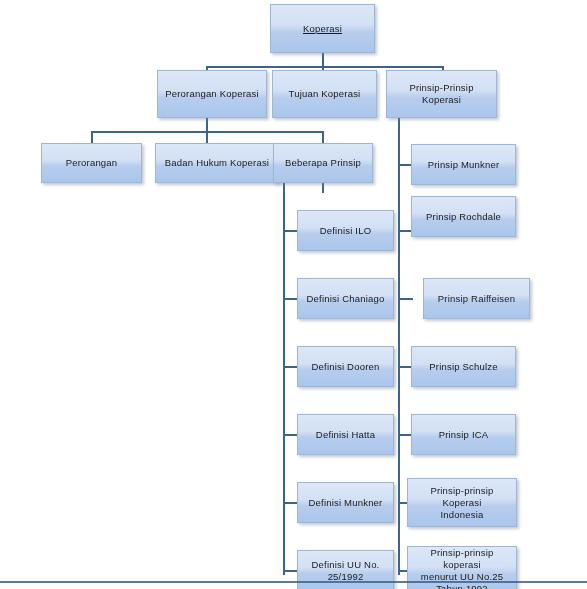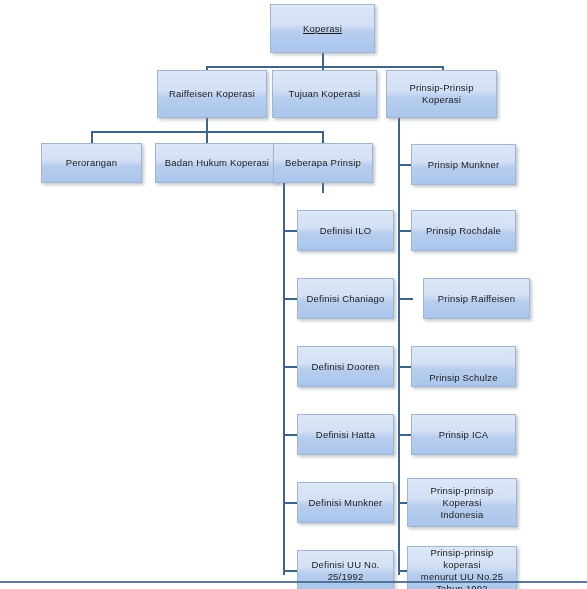--- a/index.html
+++ b/index.html
@@ -86,21 +86,21 @@
   <div class="conn h" style="left:398px; top:366px; width:15px;"></div>
   <div class="conn h" style="left:398px; top:434px; width:15px;"></div>
   <div class="conn h" style="left:398px; top:502px; width:15px;"></div>
   <div class="conn h" style="left:398px; top:570px; width:15px;"></div>
 
   <div class="node" style="left:270px; top:4px; width:105px; height:49px;text-decoration:underline;">
     <span>Koperasi</span>
   </div>
 
   <div class="node" style="left:157px; top:70px; width:110px; height:48px;">
-    <span>Raiffeisen Koperasi</span>
+    <span>Perorangan Koperasi</span>
   </div>
   <div class="node" style="left:272px; top:70px; width:105px; height:48px;">
     <span>Tujuan Koperasi</span>
   </div>
   <div class="node" style="left:386px; top:70px; width:111px; height:48px;">
     <span>Prinsip-Prinsip  Koperasi</span>
   </div>
 
   <div class="node" style="left:41px; top:143px; width:101px; height:40px;">
     <span>Perorangan</span>
@@ -128,27 +128,27 @@
     <span>Definisi Munkner</span>
   </div>
   <div class="node" style="left:297px; top:550px; width:97px; height:41px;">
     <span>Definisi UU No.
 25/1992</span>
   </div>
 
   <div class="node" style="left:411px; top:144px; width:105px; height:41px;">
     <span>Prinsip  Munkner</span>
   </div>
-  <div class="node" style="left:411px; top:210px; width:105px; height:41px;">
+  <div class="node" style="left:411px; top:196px; width:105px; height:41px;">
     <span>Prinsip Rochdale</span>
   </div>
   <div class="node" style="left:411px; top:278px; width:107px; height:41px;margin-left:12px;">
     <span>Prinsip Raiffeisen</span>
   </div>
-  <div class="node" style="left:411px; top:346px; width:105px; height:41px;align-items:flex-end;">
+  <div class="node" style="left:411px; top:346px; width:105px; height:41px;">
     <span>Prinsip  Schulze</span>
   </div>
   <div class="node" style="left:411px; top:414px; width:105px; height:41px;">
     <span>Prinsip  ICA</span>
   </div>
   <div class="node" style="left:407px; top:478px; width:110px; height:49px;">
     <span>Prinsip-prinsip  Koperasi
 Indonesia</span>
   </div>
   <div class="node" style="left:407px; top:546px; width:110px; height:49px;">

